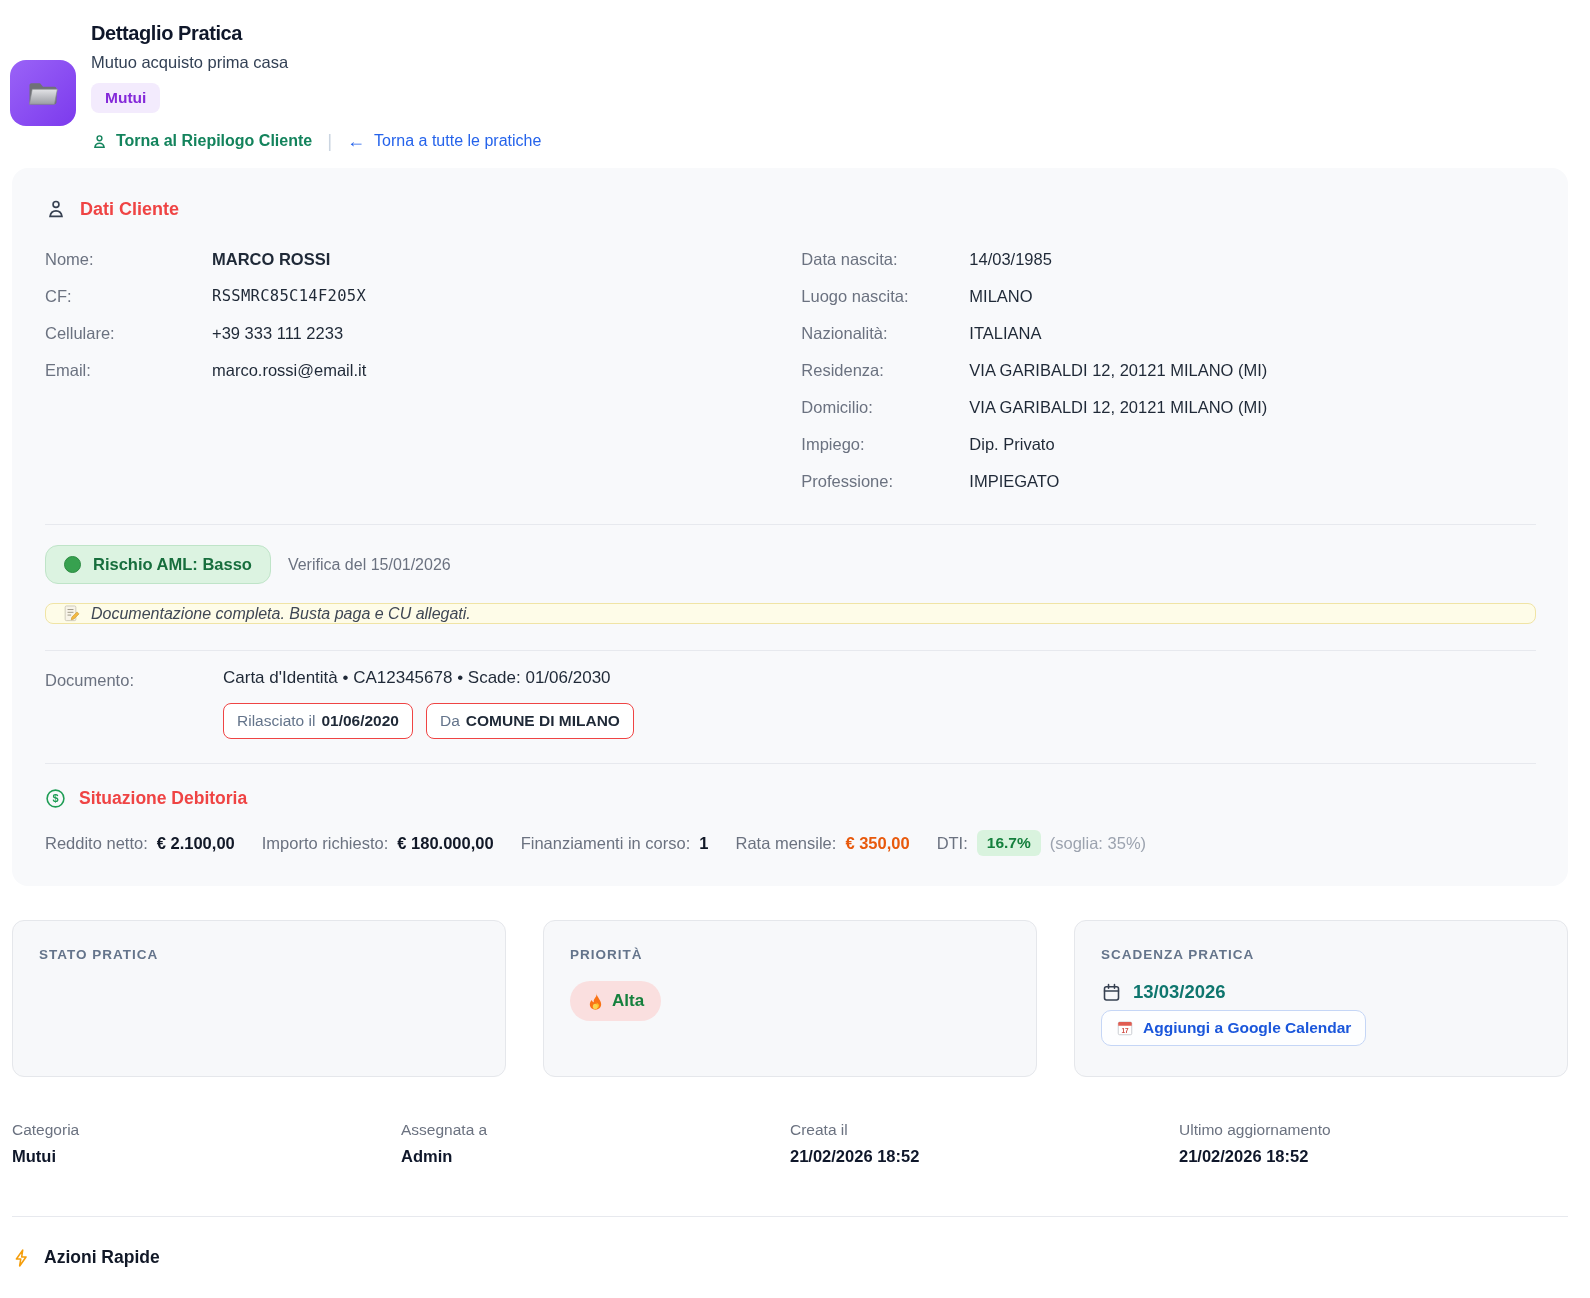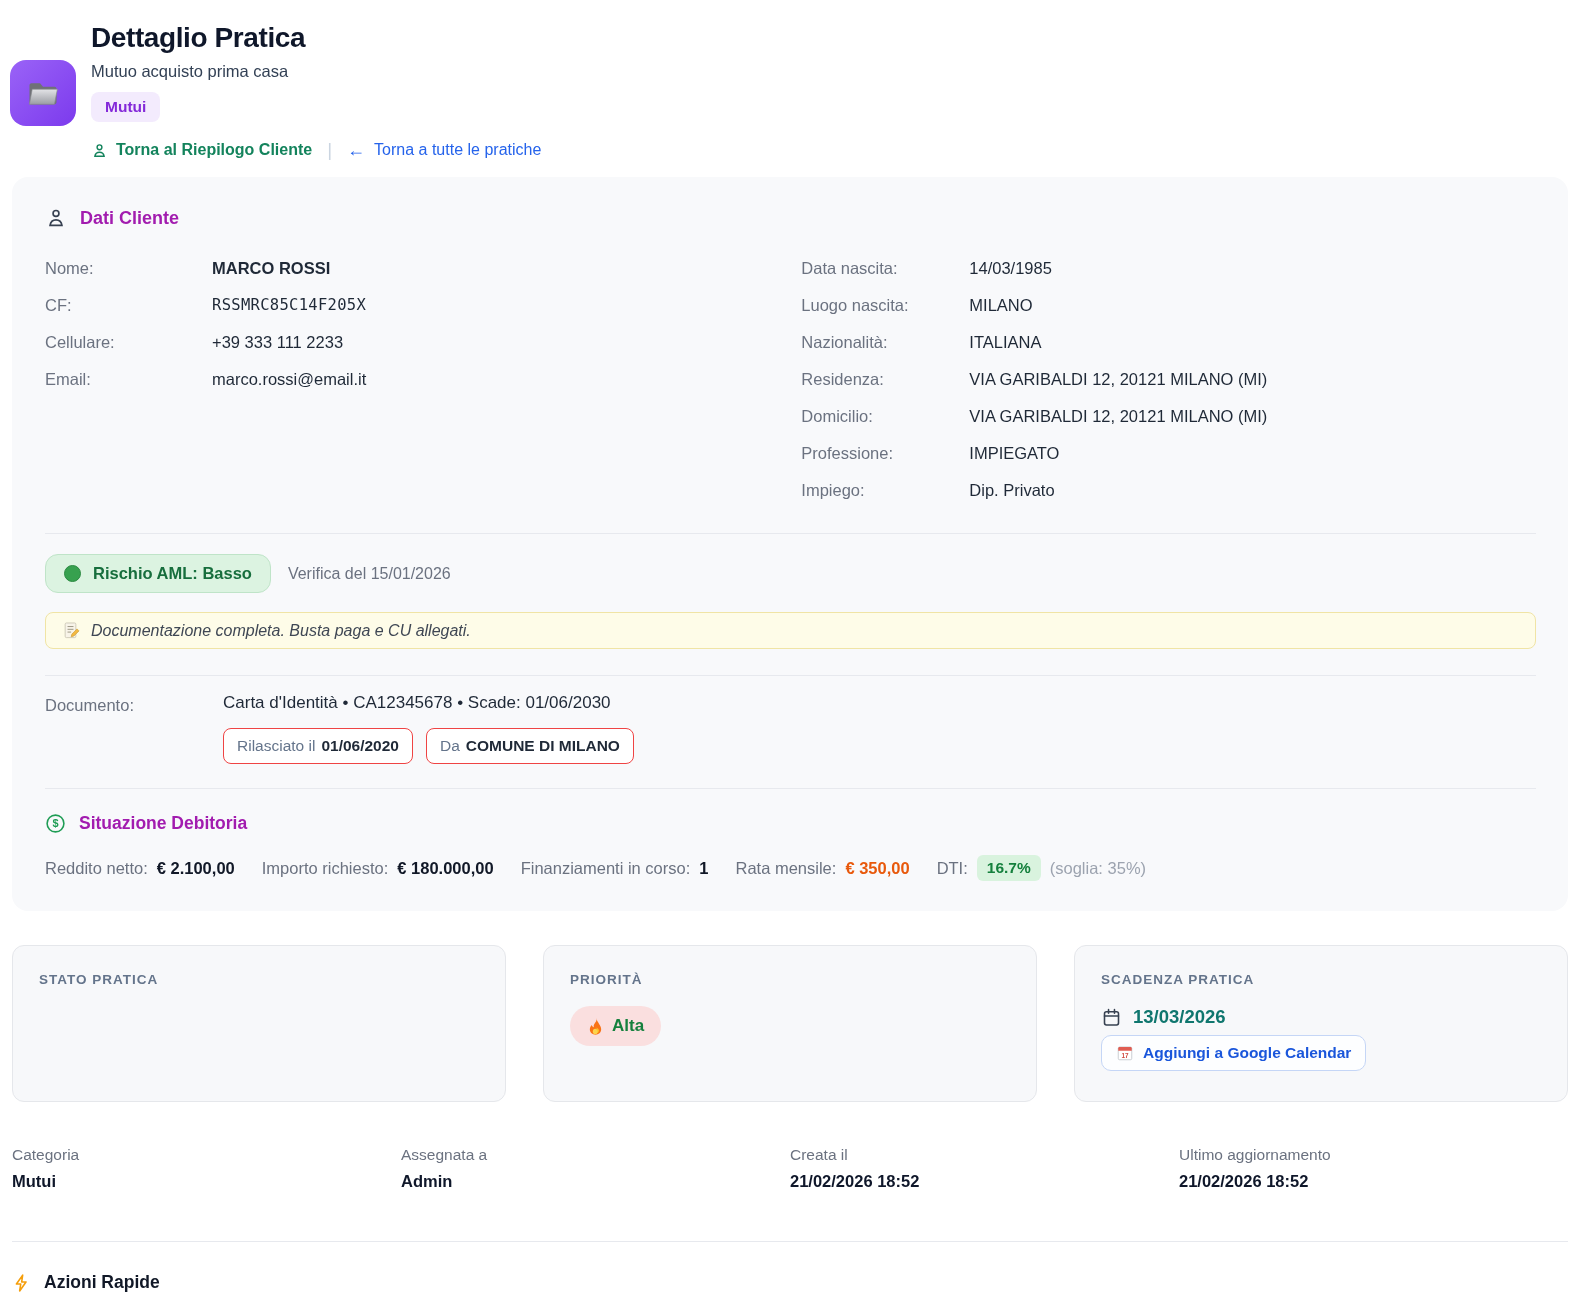--- a/index.html
+++ b/index.html
@@ -7,46 +7,46 @@
     width:1590px; height:1298px; background:#ffffff;
     font-family:"Liberation Sans", sans-serif; color:#1f2937; overflow:hidden;
   }
   
   .header { display:flex; gap:15px; padding:20px 0 0 10px; }
   .app-icon {
     width:66px; height:66px; border-radius:16px; flex:none; margin-top:40px;
     background:linear-gradient(135deg,#9a63f7 0%,#7c3aed 100%);
     display:flex; align-items:center; justify-content:center;
   }
-  .header-text h1 { font-size:28px; font-weight:800; color:#0f172a; letter-spacing:-0.4px; margin:2px 0 8px; }
+  .header-text h1 { font-size:20px; font-weight:800; color:#0f172a; letter-spacing:-0.4px; margin:2px 0 8px; }
   .subtitle { font-size:16.5px; color:#334155; margin-bottom:11px; }
   .badge-mutui { display:inline-block; background:#f3ebfd; color:#8429d9; font-size:15.5px; font-weight:600; padding:6px 14px; border-radius:8px; }
   .links-row { display:flex; align-items:center; gap:15px; margin-top:17px; font-size:16px; }
   .link-green { color:#13835c; font-weight:700; display:inline-flex; gap:8px; align-items:center; cursor:pointer; }
   .link-sep { color:#cbd5e1; font-size:19px; font-weight:300; }
   .link-blue { color:#2563eb; font-weight:500; display:inline-flex; gap:9px; align-items:center; cursor:pointer; }
   .arrow-glyph { font-size:18px; line-height:1; }
 
   
   .main-card { margin:16px 22px 0 12px; background:#f8f9fb; border-radius:16px; padding:30px 32px 30px 33px; }
-  .section-head { display:flex; align-items:center; gap:13px; font-size:18px; font-weight:700; color:#a21caf; }
+  .section-head { display:flex; align-items:center; gap:13px; font-size:18px; font-weight:700; color:#ef4444; }
   .fields-grid { display:grid; grid-template-columns:1fr 1.02fr; column-gap:36px; margin-top:28px; align-items:start; }
   .field-row { display:flex; margin-bottom:15px; font-size:16.5px; line-height:22px; }
   .field-label { width:167px; flex:none; color:#6b7280; }
   .field-value { color:#1f2937; }
   .v-bold { font-weight:700; }
   .v-mono { font-family:"DejaVu Sans Mono", monospace; font-size:15.5px; letter-spacing:0.3px; }
   .divider { height:1px; background:#e7e9ee; margin:17px 0; }
 
   .aml-row { display:flex; align-items:center; gap:17px; margin-top:20px; }
   .aml-badge { display:inline-flex; align-items:center; gap:12px; background:#dcf3e1; border:1px solid #bfe4c8; border-radius:13px; padding:9px 18px; font-size:16.5px; font-weight:700; color:#176e3d; }
   .aml-dot { width:17px; height:17px; border-radius:50%; background:#37a14f; border:1px solid #2c8a42; }
   .aml-verify { color:#6b7280; font-size:16px; }
 
-  .note-box { margin-top:19px; background:#fefce8; border:1px solid #f0e4a5; border-radius:8px; padding:8px 16px; font-size:16px; font-style:italic; color:#3f4754; display:flex; gap:10px; align-items:center; }
+  .note-box { margin-top:19px; background:#fefce8; border:1px solid #f0e4a5; border-radius:8px; padding:0 16px; font-size:16px; font-style:italic; color:#3f4754; display:flex; gap:10px; align-items:center; }
 
   .doc-row { display:flex; margin-top:5px; }
   .doc-label { width:178px; flex:none; color:#6b7280; font-size:16.5px; padding-top:3px; }
   .doc-summary { font-size:17px; color:#1f2937; }
   .doc-chips { display:flex; gap:13px; margin-top:15px; }
   .chip { background:#ffffff; border:1px solid #ef4444; border-radius:8px; padding:8px 13px; font-size:15.5px; display:inline-flex; gap:6px; align-items:center; }
   .chip-label { color:#64748b; }
   .chip-value { color:#1f2937; font-weight:700; }
 
   .debt-row { display:flex; align-items:center; gap:27px; margin-top:21px; font-size:16.5px; }
@@ -155,26 +155,26 @@
       </div>
       <div class="field-row">
         <span class="field-label" style="width:168px">Residenza:</span>
         <span class="field-value">VIA GARIBALDI 12, 20121 MILANO (MI)</span>
       </div>
       <div class="field-row">
         <span class="field-label" style="width:168px">Domicilio:</span>
         <span class="field-value">VIA GARIBALDI 12, 20121 MILANO (MI)</span>
       </div>
       <div class="field-row">
+        <span class="field-label" style="width:168px">Impiego:</span>
+        <span class="field-value">Dip. Privato</span>
+      </div>
+      <div class="field-row">
         <span class="field-label" style="width:168px">Professione:</span>
         <span class="field-value">IMPIEGATO</span>
-      </div>
-      <div class="field-row">
-        <span class="field-label" style="width:168px">Impiego:</span>
-        <span class="field-value">Dip. Privato</span>
       </div>
     </div>
   </div>
 
   <div class="divider"></div>
 
   <div class="aml-row">
     <span class="aml-badge">
       <span class="aml-dot"></span>
       <span>Rischio AML: Basso</span>

